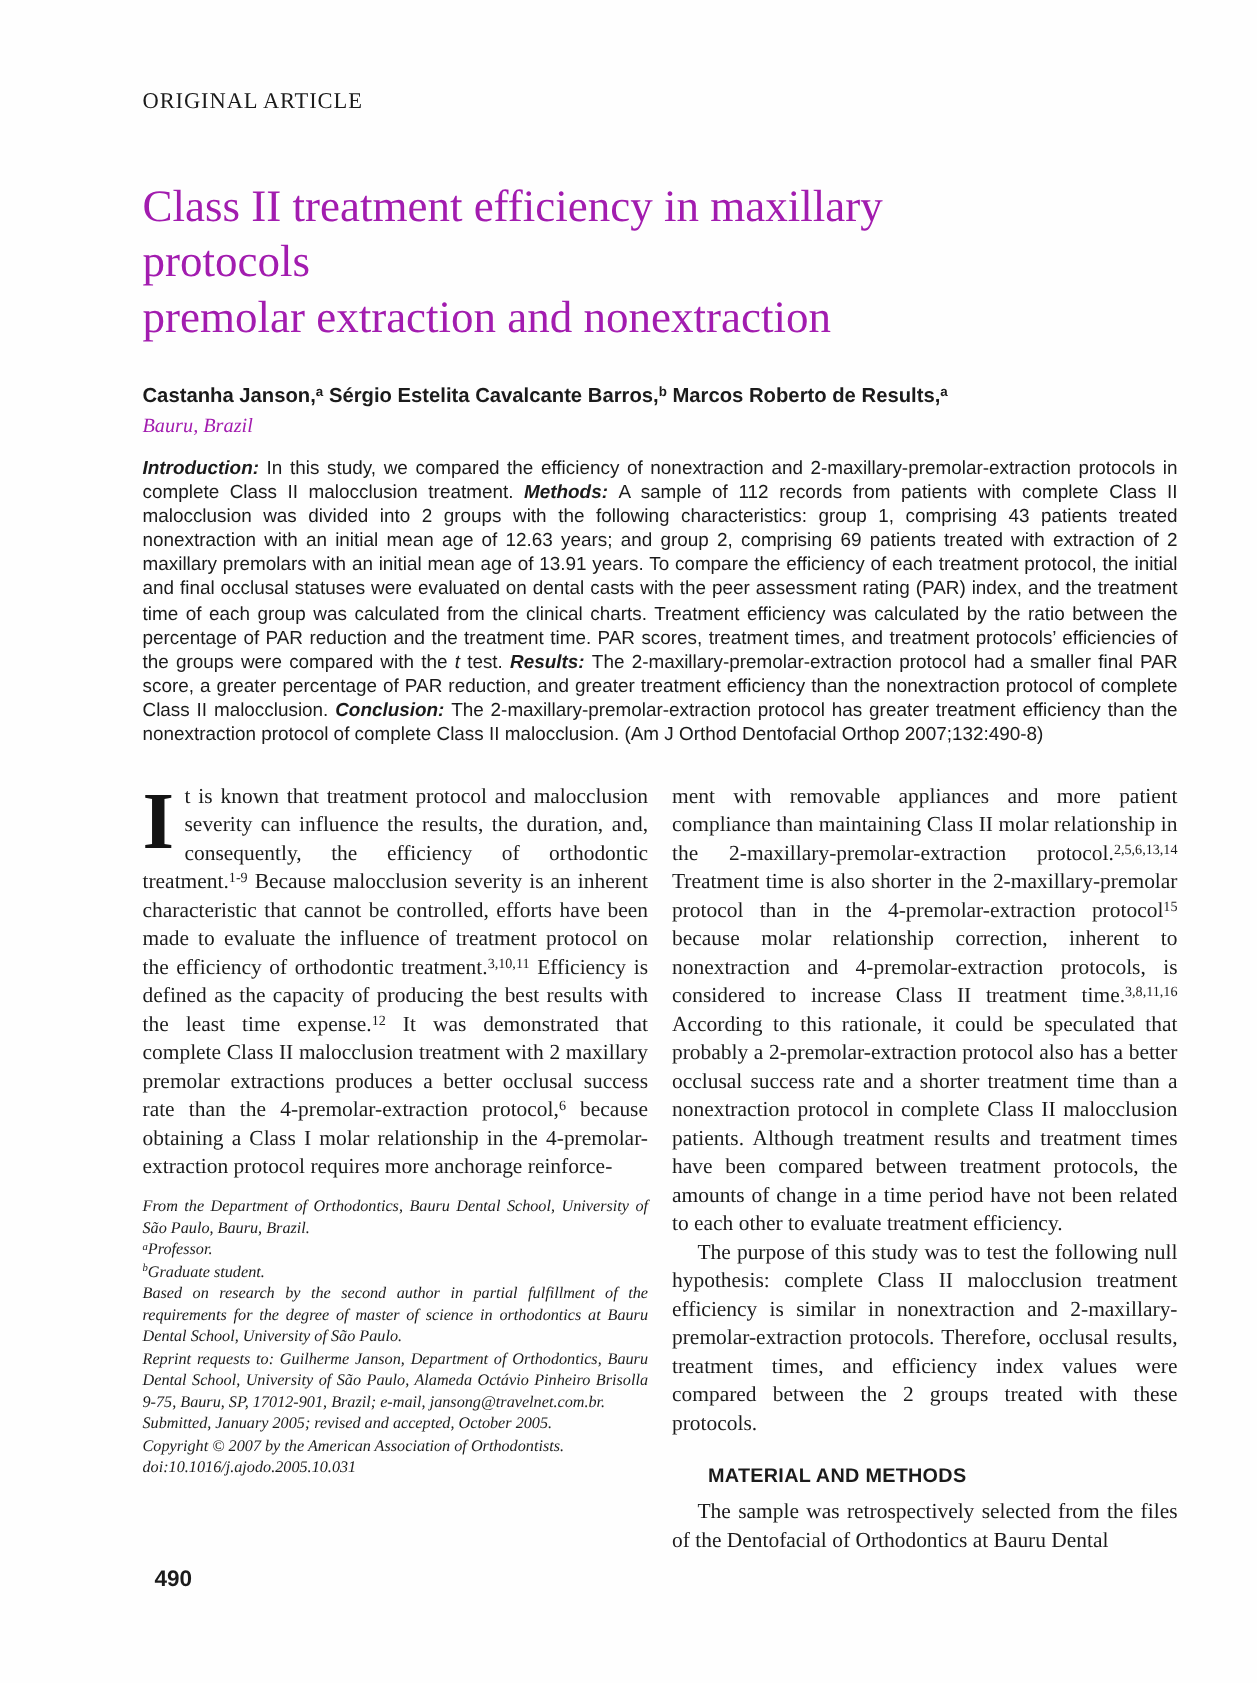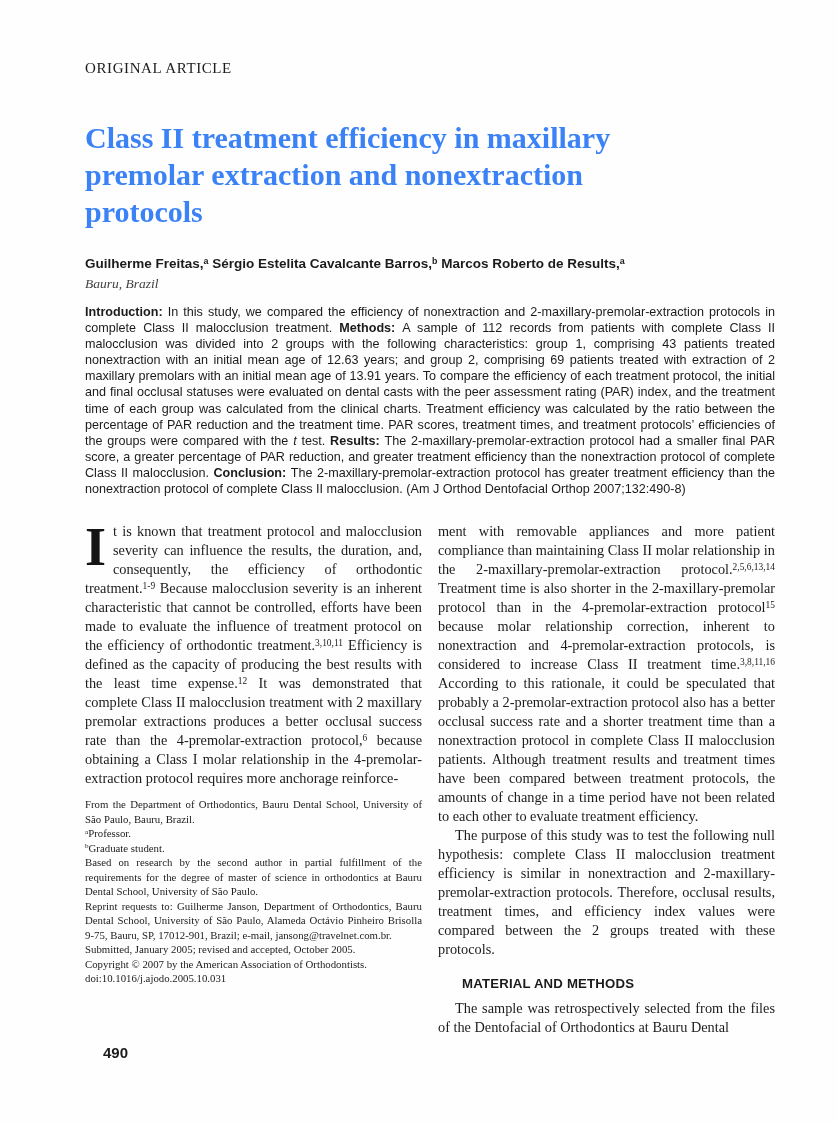--- a/index.html
+++ b/index.html
@@ -7,53 +7,53 @@
     position: relative;
     width: 838px;
     height: 1122px;
     background: #fefefe;
     color: #1b1b1b;
     overflow: hidden;
     font-family: "Liberation Serif", serif;
   }
   .content {
     position: absolute;
-    left: 85px;
+    left: 95px;
     top: 0;
     width: 690px;
   }
   .kicker {
     margin-top: 60px;
     font-family: "Liberation Serif", serif;
     font-size: 15px;
     letter-spacing: 0.6px;
     color: #1b1b1b;
   }
   .title {
     margin: 42px 0 0 0;
     font-family: "Liberation Serif", serif;
-    font-weight: bold;
+    font-weight: normal;
     font-size: 30px;
     line-height: 37px;
-    color: #3b82f6;
+    color: #a21caf;
   }
   .authors {
     margin-top: 23px;
     font-family: "Liberation Sans", sans-serif;
     font-weight: bold;
     font-size: 13.5px;
     line-height: 21px;
     color: #1b1b1b;
   }
   .location {
     margin-top: 2px;
     font-family: "Liberation Serif", serif;
     font-style: italic;
     font-size: 13.5px;
-    color: #404040;
+    color: #a21caf;
   }
   .abstract {
     margin: 12px 0 0 0;
     font-family: "Liberation Sans", sans-serif;
     font-size: 12.6px;
     line-height: 16.1px;
     text-align: justify;
     color: #1b1b1b;
   }
   .columns {
@@ -90,57 +90,58 @@
     color: #1b1b1b;
     padding-left: 24px;
   }
   .footnotes {
     margin-top: 9px;
     font-family: "Liberation Serif", serif;
     font-size: 10.8px;
     line-height: 14.5px;
     text-align: justify;
     color: #1b1b1b;
+    font-style: italic;
   }
   .footnotes p { margin: 0; }
   .page-number {
     position: absolute;
     left: 103px;
     top: 1044px;
     font-family: "Liberation Sans", sans-serif;
     font-weight: bold;
     font-size: 15px;
     color: #1b1b1b;
   }
   sup {
     font-size: 66%;
     line-height: 0;
     position: relative;
     top: -0.45em;
     vertical-align: baseline;
   }
-  .seg-b { font-weight: bold; }
+  .seg-b { font-weight: bold; font-style: italic; }
   .seg-i { font-style: italic; }
 </style>
 </head>
 <body>
 
 <div class="page">
   <div class="content">
 
     <div class="kicker">ORIGINAL ARTICLE</div>
 
     <h1 class="title">
       <div>Class II treatment efficiency in maxillary</div>
+      <div>protocols</div>
       <div>premolar extraction and nonextraction</div>
-      <div>protocols</div>
     </h1>
 
     <div class="authors">
-      <div><span>Guilherme Freitas,</span><sup>a</sup><span> Sérgio Estelita Cavalcante Barros,</span><sup>b</sup><span> Marcos Roberto de Results,</span><sup>a</sup></div>
+      <div><span>Castanha Janson,</span><sup>a</sup><span> Sérgio Estelita Cavalcante Barros,</span><sup>b</sup><span> Marcos Roberto de Results,</span><sup>a</sup></div>
     </div>
 
     <div class="location">Bauru, Brazil</div>
 
     <p class="abstract"><span class="seg-b">Introduction: </span><span>In this study, we compared the efficiency of nonextraction and 2-maxillary-premolar-extraction protocols in complete Class II malocclusion treatment. </span><span class="seg-b">Methods: </span><span>A sample of 112 records from patients with complete Class II malocclusion was divided into 2 groups with the following characteristics: group 1, comprising 43 patients treated nonextraction with an initial mean age of 12.63 years; and group 2, comprising 69 patients treated with extraction of 2 maxillary premolars with an initial mean age of 13.91 years. To compare the efficiency of each treatment protocol, the initial and final occlusal statuses were evaluated on dental casts with the peer assessment rating (PAR) index, and the treatment time of each group was calculated from the clinical charts. Treatment efficiency was calculated by the ratio between the percentage of PAR reduction and the treatment time. PAR scores, treatment times, and treatment protocols’ efficiencies of the groups were compared with the </span><span class="seg-i">t</span><span> test. </span><span class="seg-b">Results: </span><span>The 2-maxillary-premolar-extraction protocol had a smaller final PAR score, a greater percentage of PAR reduction, and greater treatment efficiency than the nonextraction protocol of complete Class II malocclusion. </span><span class="seg-b">Conclusion: </span><span>The 2-maxillary-premolar-extraction protocol has greater treatment efficiency than the nonextraction protocol of complete Class II malocclusion. (Am J Orthod Dentofacial Orthop 2007;132:490-8)</span></p>
 
     <div class="columns">
 
       <div class="col">
         <p class="body-para"><span class="dropcap">I</span><span><span>t is known that treatment protocol and malocclusion severity can influence the results, the duration, and, consequently, the efficiency of orthodontic treatment.</span><sup>1-9</sup><span> Because malocclusion severity is an inherent characteristic that cannot be controlled, efforts have been made to evaluate the influence of treatment protocol on the efficiency of orthodontic treatment.</span><sup>3,10,11</sup><span> Efficiency is defined as the capacity of producing the best results with the least time expense.</span><sup>12</sup><span> It was demonstrated that complete Class II malocclusion treatment with 2 maxillary premolar extractions produces a better occlusal success rate than the 4-premolar-extraction protocol,</span><sup>6</sup><span> because obtaining a Class I molar relationship in the 4-premolar-extraction protocol requires more anchorage reinforce-</span></span></p>

